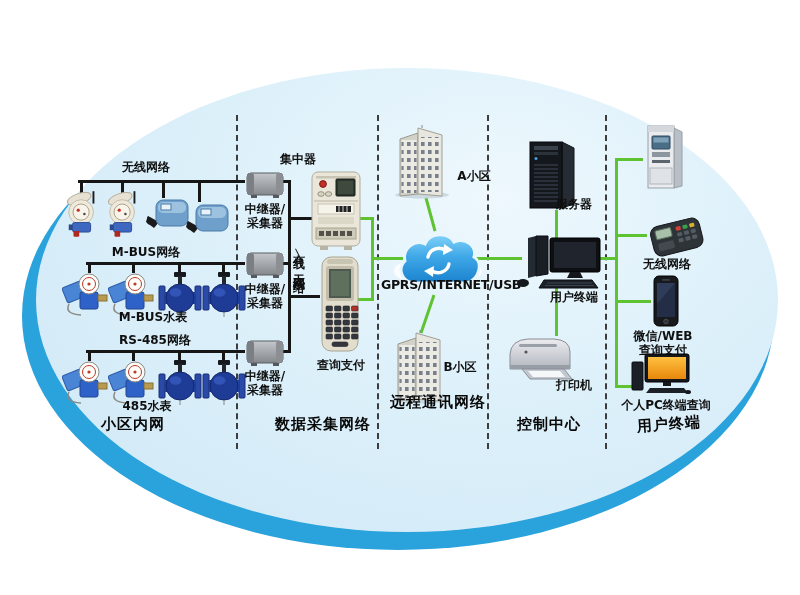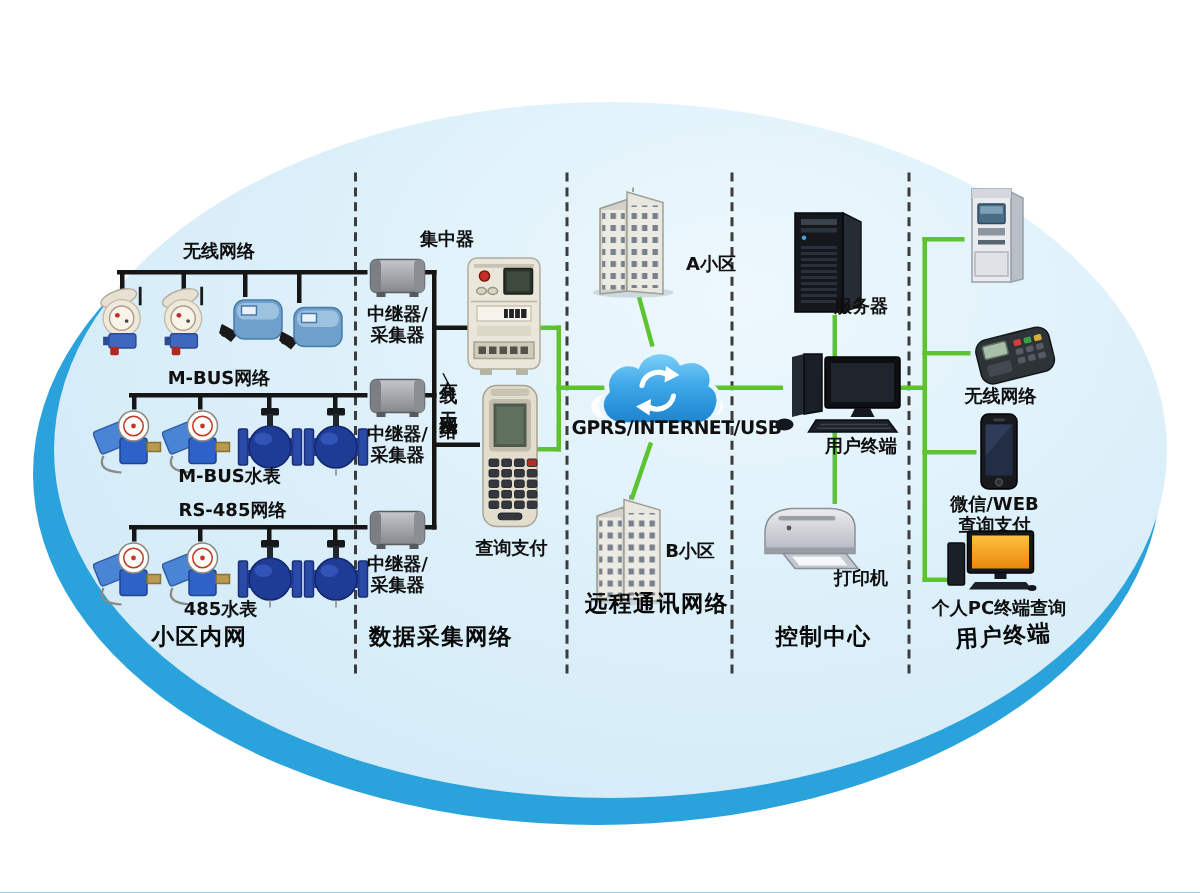--- a/index.html
+++ b/index.html
@@ -402,21 +402,21 @@
   <div class="lbl" style="left:268px;top:153px;width:60px">集中器</div>
   <svg class="dev" style="left:310px;top:170px;width:52px;height:82px">
       <use href="#sym-concentrator"></use>
     </svg>
 
   <svg class="dev" style="left:318px;top:255px;width:44px;height:98px">
       <use href="#sym-handheld"></use>
     </svg>
   <div class="lbl" style="left:310px;top:359px;width:62px">查询支付</div>
 
-  <div class="lbl footer" style="left:239px;top:418px;width:110px">数据采集网络</div>
+  <div class="lbl footer" style="left:268px;top:418px;width:110px">数据采集网络</div>
 
   <svg class="dev" style="left:392px;top:124px;width:64px;height:76px">
       <use href="#sym-building"></use>
     </svg>
   <div class="lbl" style="left:452px;top:170px;width:44px">A小区</div>
 
   <svg class="dev" style="left:394px;top:226px;width:88px;height:66px">
       <use href="#sym-cloud"></use>
     </svg>
   <div class="lbl cloudlbl" style="left:381px;top:278px;width:114px">GPRS/INTERNET/USB</div>

